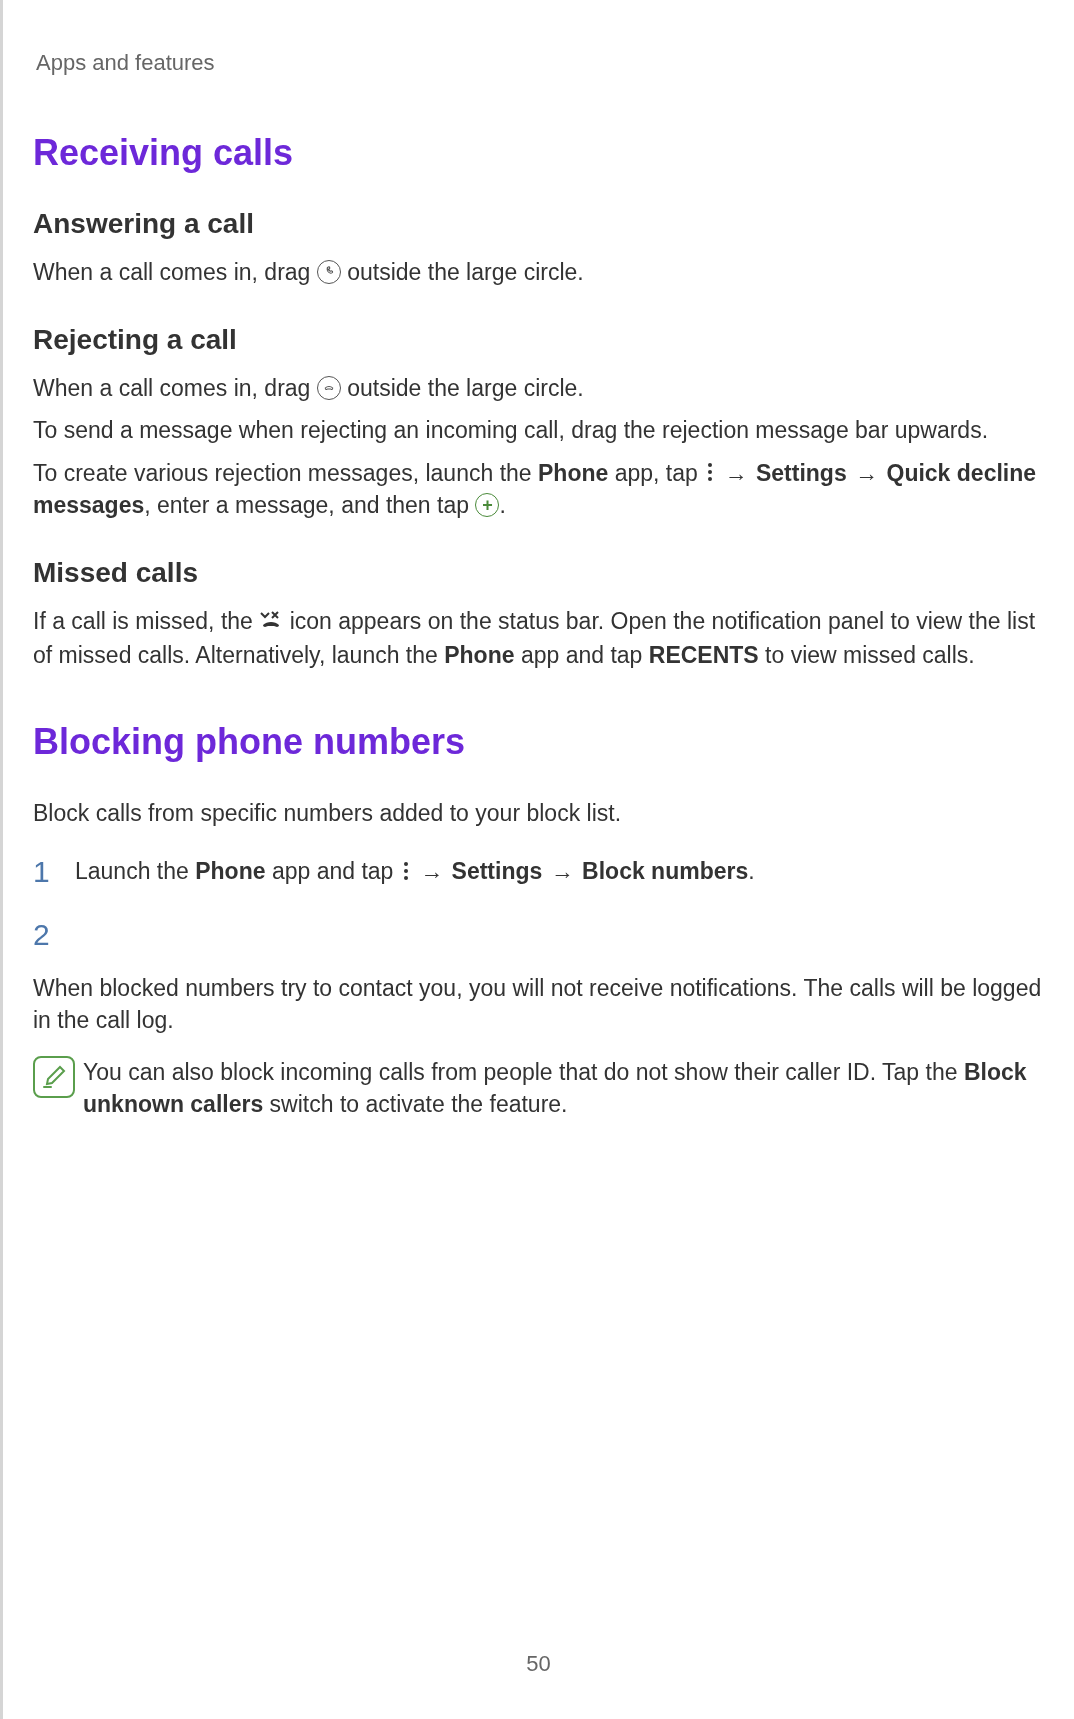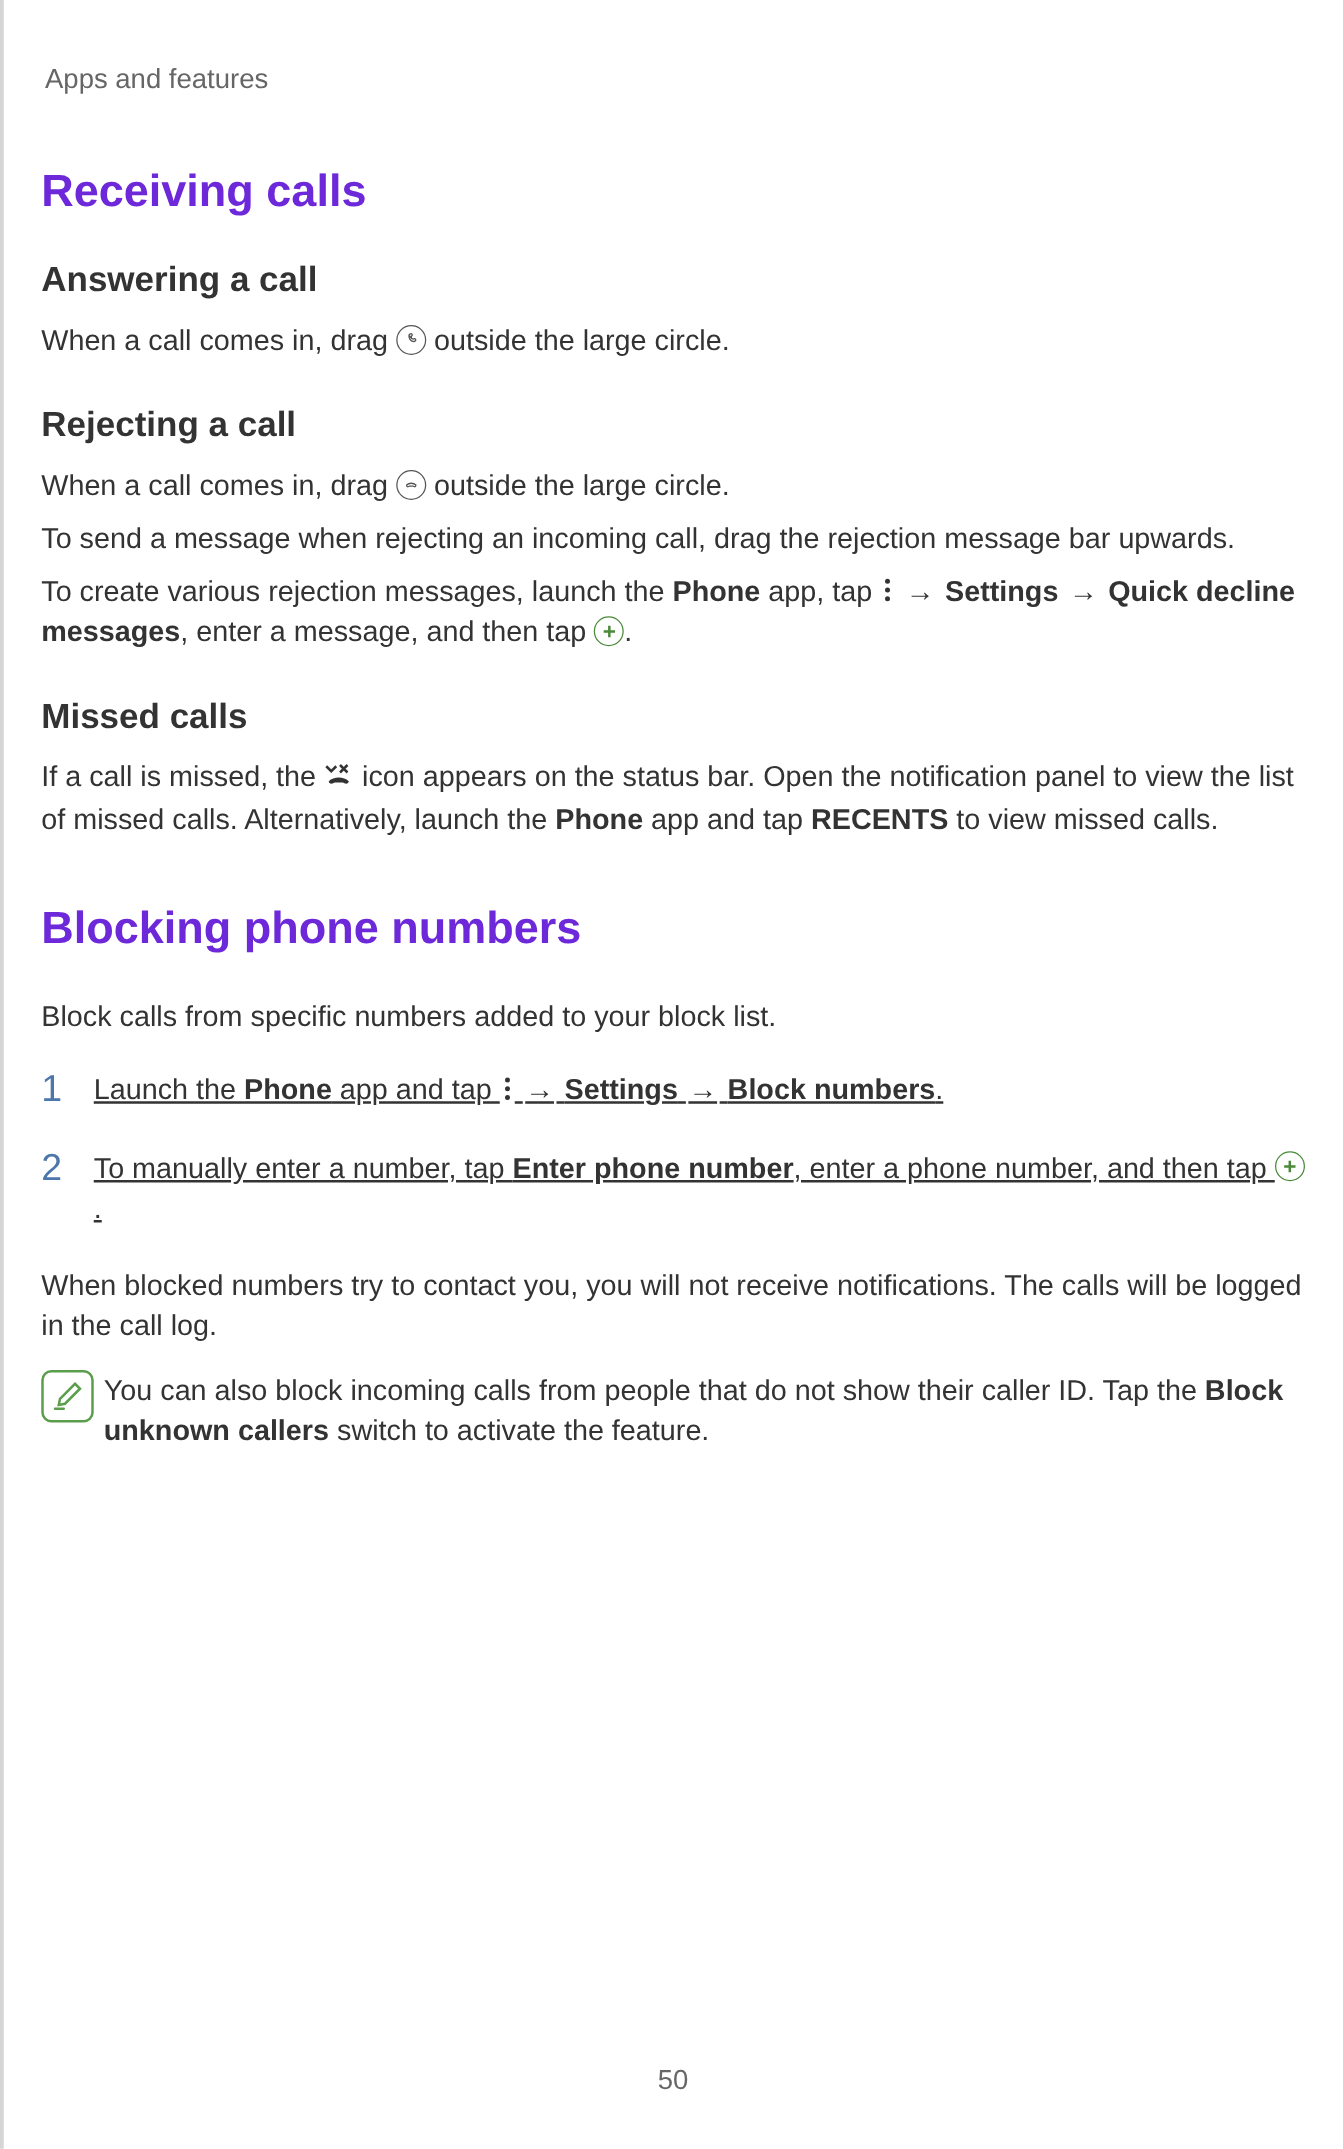--- a/index.html
+++ b/index.html
@@ -105,21 +105,20 @@
       width: 42px;
       flex-shrink: 0;
       line-height: 1;
       padding-top: 2px;
     }
     .step-content { flex: 1; }
     .step-content p {
       font-size: 23px;
       line-height: 1.4;
       margin-bottom: 8px;
-      text-decoration: underline;
     }
     .note-box {
       display: flex;
       gap: 8px;
       margin-top: 20px;
     }
     .note-icon {
       width: 42px; height: 42px;
       flex-shrink: 0;
       border: 2px solid #5a9e4c;
@@ -198,23 +197,20 @@
           <span></span>
           <span></span>
         </span> <span class="arrow">→</span> <b>Settings</b> <span class="arrow">→</span> <b>Block numbers</b><span>.</span>
     </p>
   </div>
 </div>
 
 <div class="step">
   <div class="step-number">2</div>
   <div class="step-content">
-    <p>
-      <span>To manually enter a number, tap </span><b>Enter phone number</b><span>, enter a phone number, and then tap </span><span class="inline-icon plus-icon">+</span><span>.</span>
-    </p>
   </div>
 </div>
 
 <p class="body-text">When blocked numbers try to contact you, you will not receive notifications. The calls will be logged in the call log.</p>
 
 <div class="note-box">
   <div class="note-icon">
     <svg width="28" height="28" viewBox="0 0 28 28" fill="none" stroke="#5a9e4c" stroke-width="2" stroke-linecap="round">
       <path d="M20 4l4 4-12 12-5 1 1-5z"></path>
       <path d="M4 24h7" stroke-width="2"></path>

